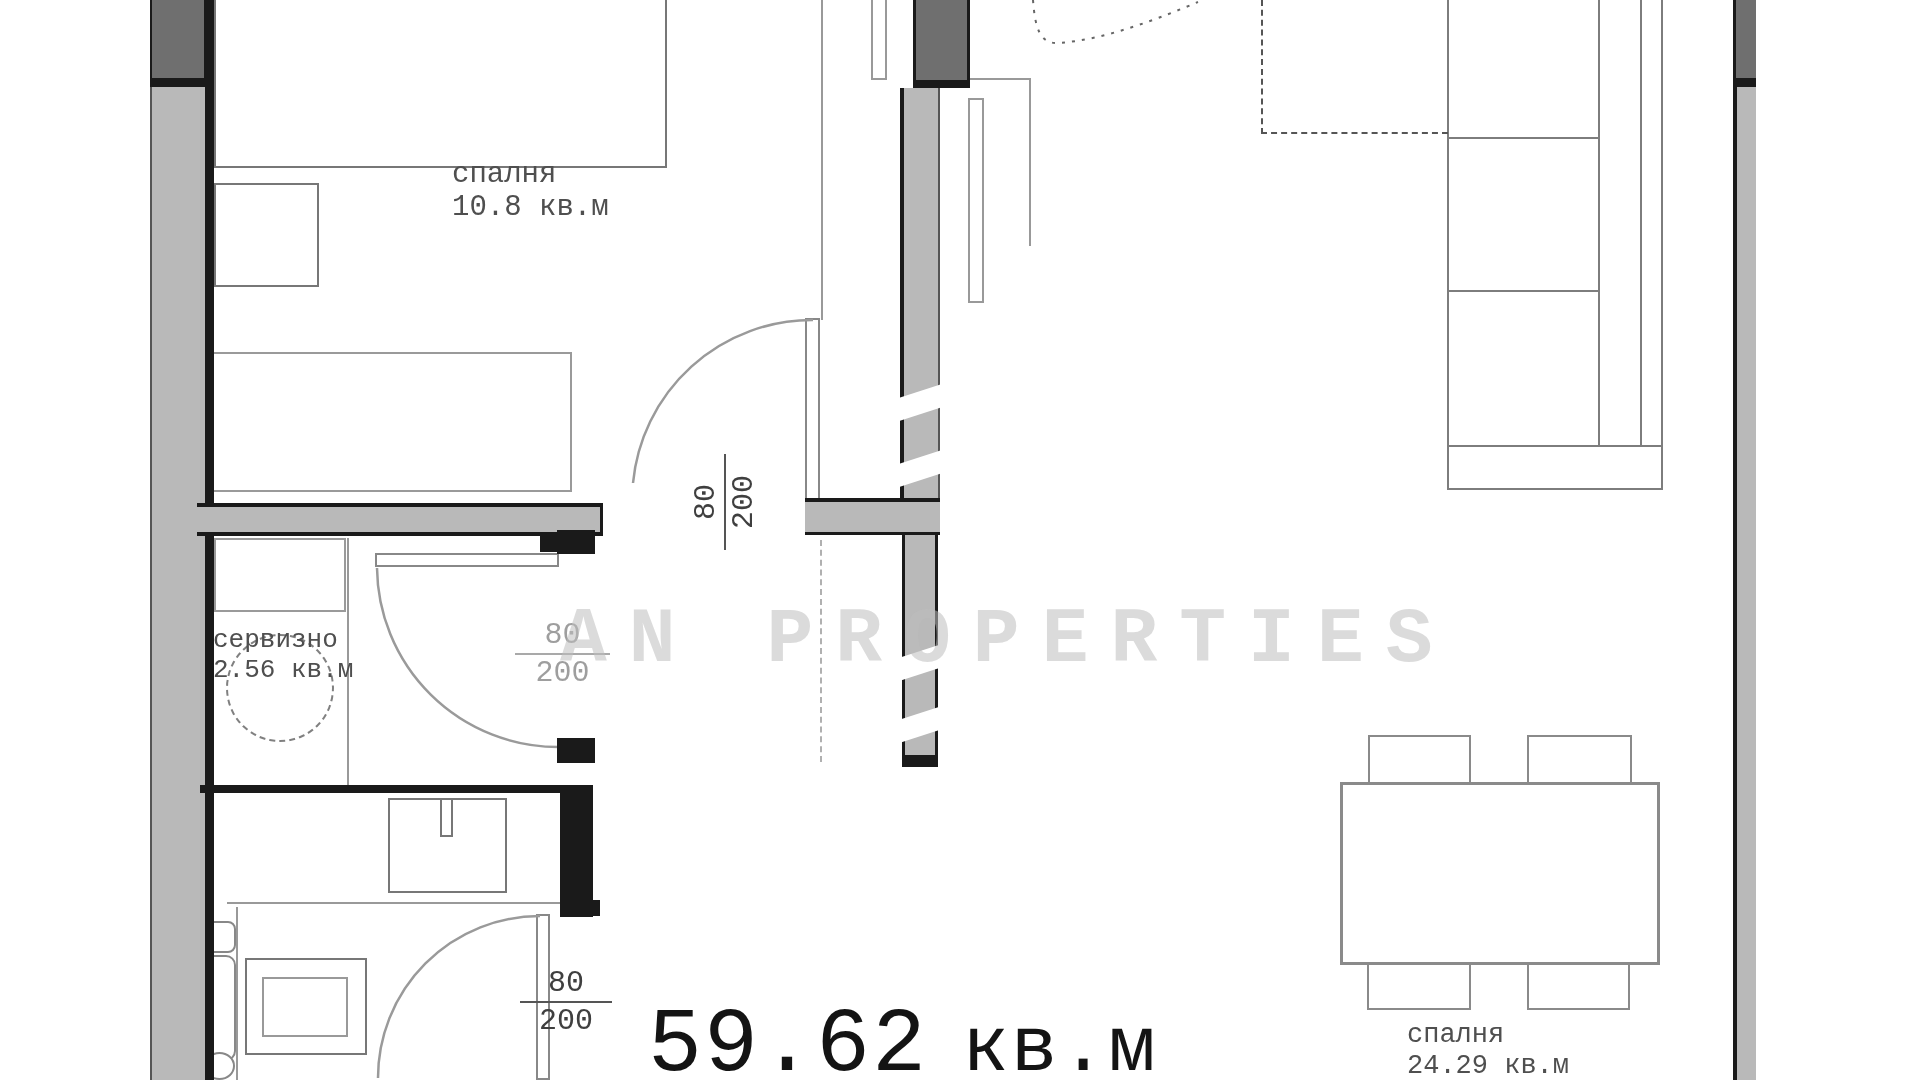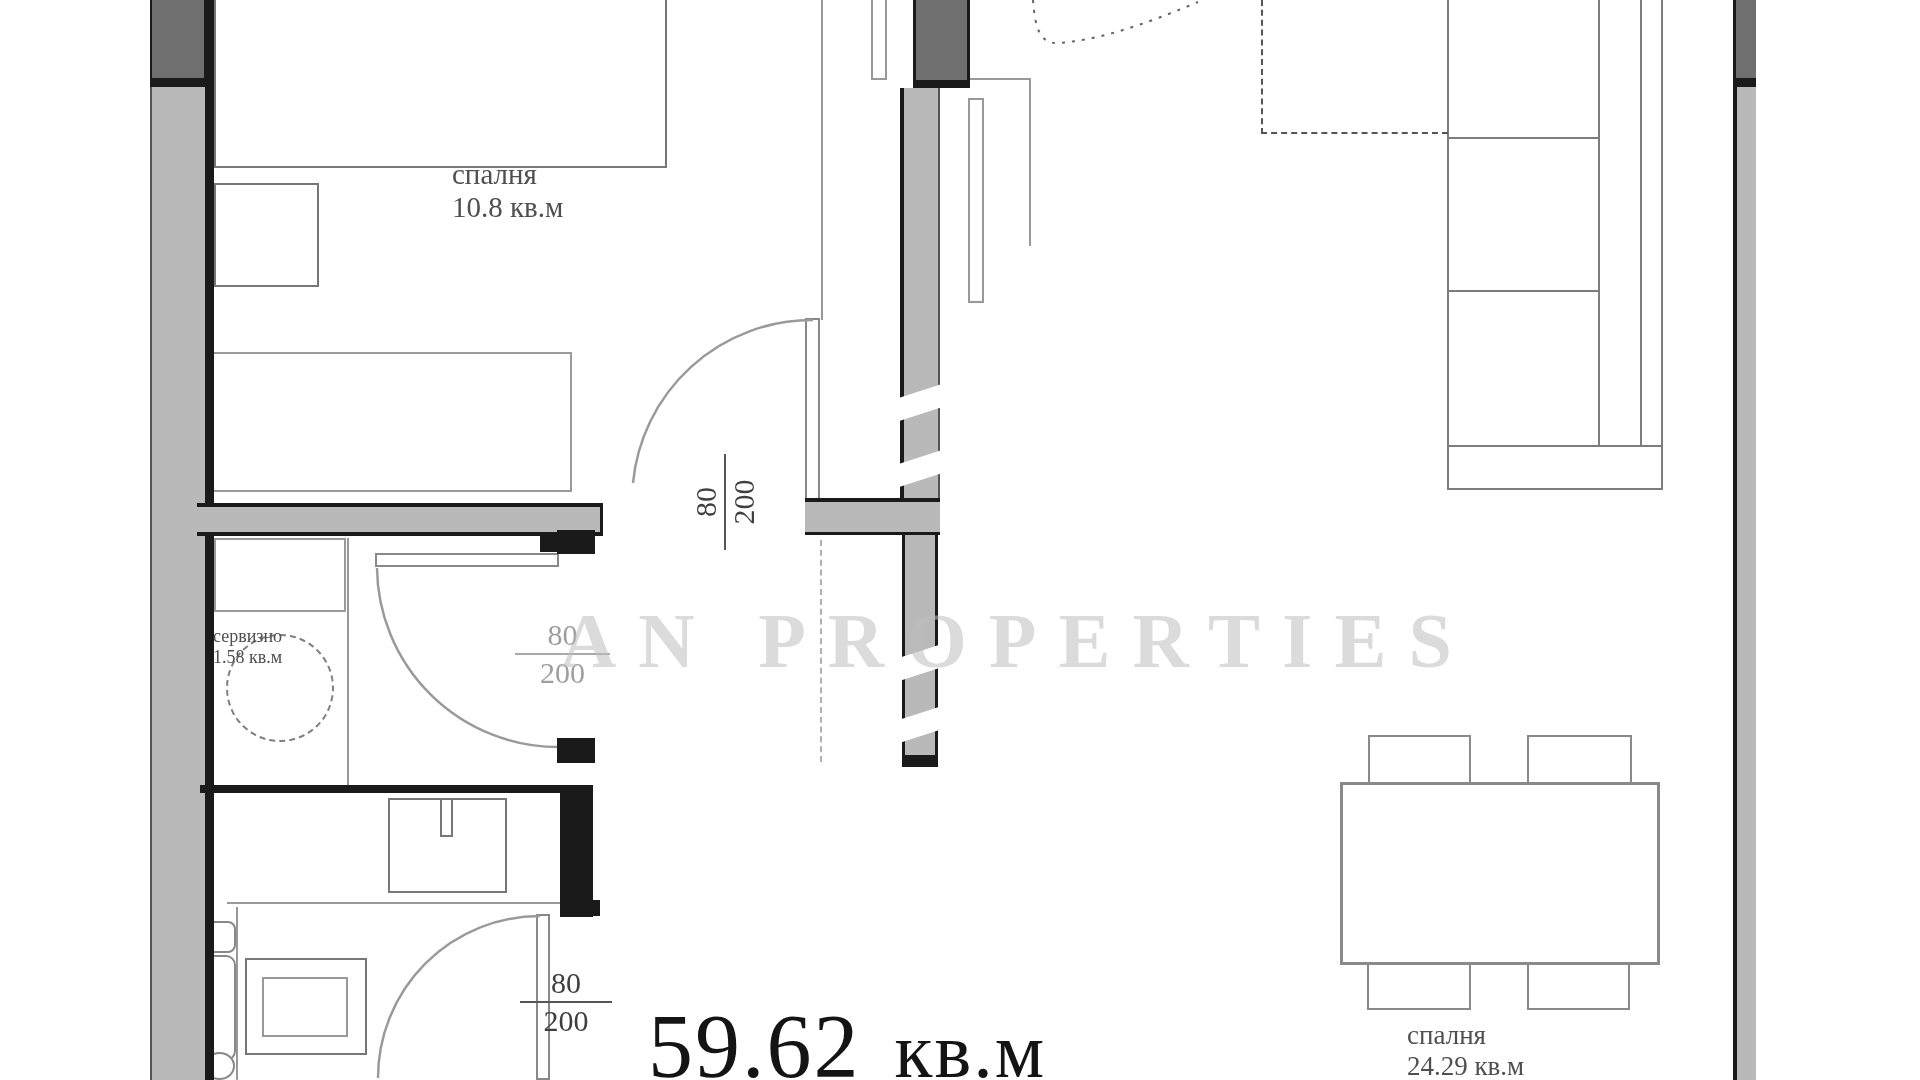--- a/index.html
+++ b/index.html
@@ -1,31 +1,31 @@
 <!DOCTYPE html>
 <html><head>
 <meta charset="utf-8">
 <style>
   html,body{margin:0;padding:0;background:#ffffff;}
   #stage{
     position:relative;width:1756px;height:1080px;background:#ffffff;
-    overflow:hidden;font-family:Liberation Serif, serif;
+    overflow:hidden;font-family:Liberation Mono, monospace;
   }
   .abs{position:absolute;box-sizing:border-box;}
   
   .wall{background:#b9b9b9;}
   .wall-dark{background:#6f6f6f;}
   .ink{background:#1a1a1a;}
   
   .furn{background:#ffffff;border:2px solid #8a8a8a;}
   .thin{background:#999999;}
   .break-mark{background:#ffffff;transform:rotate(-18deg);}
   
   .room-label{color:#4f4f4f;font-size:29px;line-height:1.15;white-space:nowrap;}
-  .room-label.small{font-size:18px;}
+  .room-label.small{font-size:26px;}
   .total{color:#141414;font-size:90px;letter-spacing:2px;display:flex;gap:34px;align-items:baseline;white-space:nowrap;}
   .dim{color:#3f3f3f;font-size:30px;text-align:center;line-height:1.0;}
   .dim .bar{height:2px;background:#555;margin:3px auto;}
   .dim-rot{transform:rotate(-90deg);transform-origin:center center;}
   .faded{opacity:.5;}
   .watermark{
     color:rgba(189,189,189,.55);font-size:78px;font-weight:bold;
     letter-spacing:22px;white-space:nowrap;z-index:8;
   }
   svg.overlay{position:absolute;left:0;top:0;z-index:3;}
@@ -88,21 +88,21 @@
   <div class="abs ink z4" style="left:557px;top:530px;width:38px;height:24px;"></div>
   <div class="abs ink z4" style="left:557px;top:738px;width:38px;height:25px;"></div>
   <div class="abs furn z2" style="left:375px;top:553px;width:184px;height:14px;border-color:#888;"></div>
 
   <div class="abs thin z2" style="left:347px;top:538px;width:2px;height:250px;"></div>
   <div class="abs z1" style="left:214px;top:538px;width:132px;height:74px;border:2px solid #9a9a9a;background:#fff;"></div>
   <div class="abs z1" style="left:226px;top:634px;width:108px;height:108px;border:2px dashed #808080;border-radius:50%;"></div>
 
   <div class="abs room-label small z6" style="left:213px;top:626px;">
     <div>сервизно</div>
-    <div>1.58 кв.м</div>
+    <div>2.56 кв.м</div>
   </div>
 
   <div class="abs dim faded z6" style="left:515px;top:620px;width:95px;">
     <span>80</span>
     <div class="bar" style="width:95px;"></div>
     <span>200</span>
   </div>
 
   <div class="abs ink z4" style="left:200px;top:785px;width:368px;height:8px;"></div>
   <div class="abs ink z4" style="left:560px;top:785px;width:33px;height:132px;"></div>

